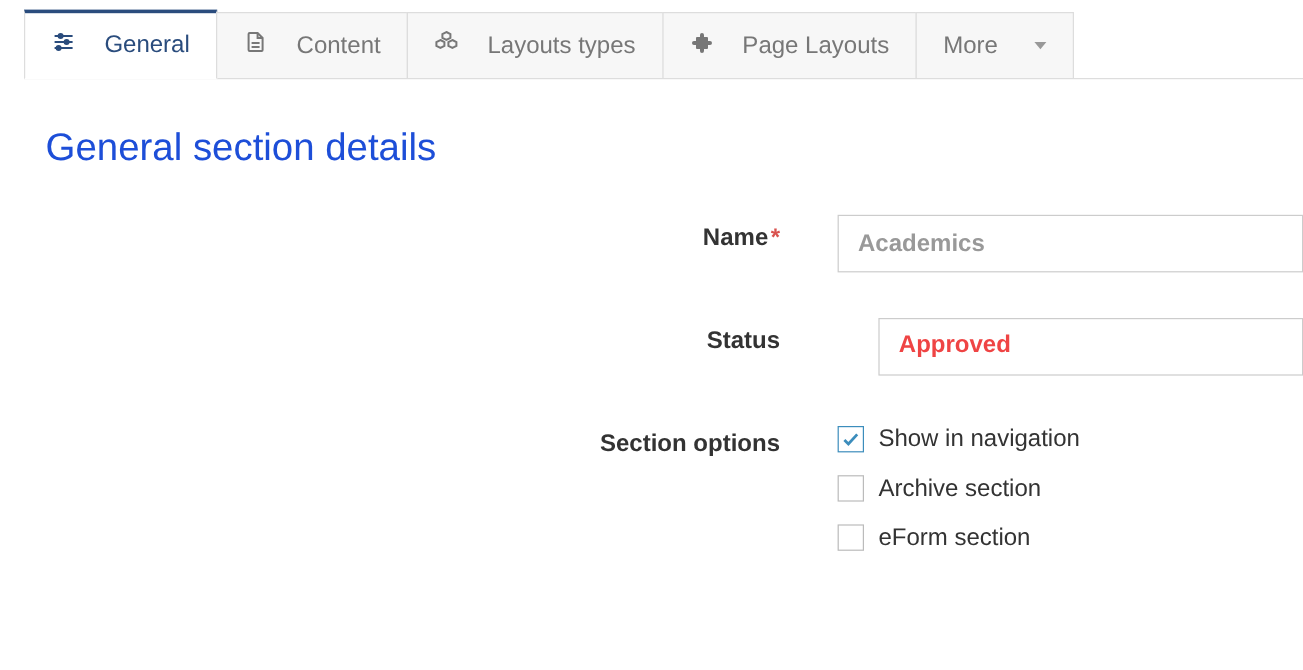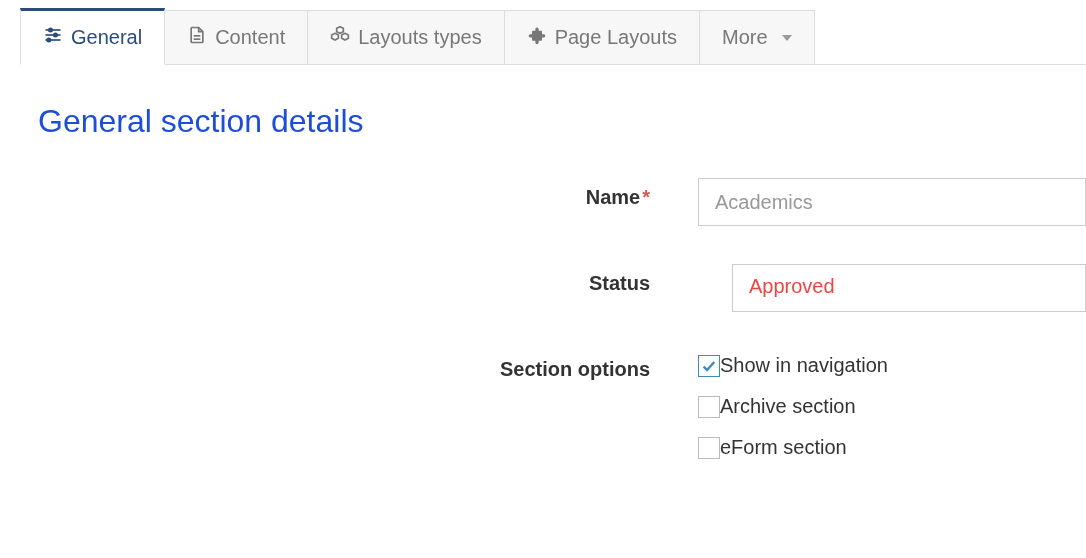--- a/index.html
+++ b/index.html
@@ -14,21 +14,21 @@
       padding-top: 10px;
       padding-left: 20px;
     }
     .tabs {
       display: flex;
       border-bottom: 1px solid #ddd;
     }
     .tab {
       display: flex;
       align-items: center;
-      gap: 8px;
+      gap: 24px;
       padding: 14px 22px;
       background: #f7f7f7;
       border: 1px solid #ddd;
       border-bottom: none;
       margin-right: -1px;
       color: #777;
       font-size: 20px;
       cursor: pointer;
       position: relative;
       font-weight: 300;
@@ -79,33 +79,34 @@
     }
     .required { color: #d9534f; margin-left: 2px; }
     .form-control {
       flex: 1;
       height: 48px;
       padding: 10px 16px;
       font-size: 20px;
       color: #999;
       border: 1px solid #ccc;
       background: #fff;
-      font-weight: 400;
+      font-weight: 700;
     }
     .form-control.has-value { color: #ef4444; margin-left: 34px; }
     .checkbox-group {
       flex: 1;
       display: flex;
       flex-direction: column;
       gap: 18px;
       padding-top: 4px;
     }
     .checkbox-row {
       display: flex;
-      align-items: flex-end;
+      align-items: flex-start;
+      gap: 12px;
       font-size: 20px;
       color: #333;
     }
     .checkbox {
       width: 22px; height: 22px;
       border: 1px solid #bbb;
       background: #fff;
       display: flex;
       align-items: center;
       justify-content: center;

